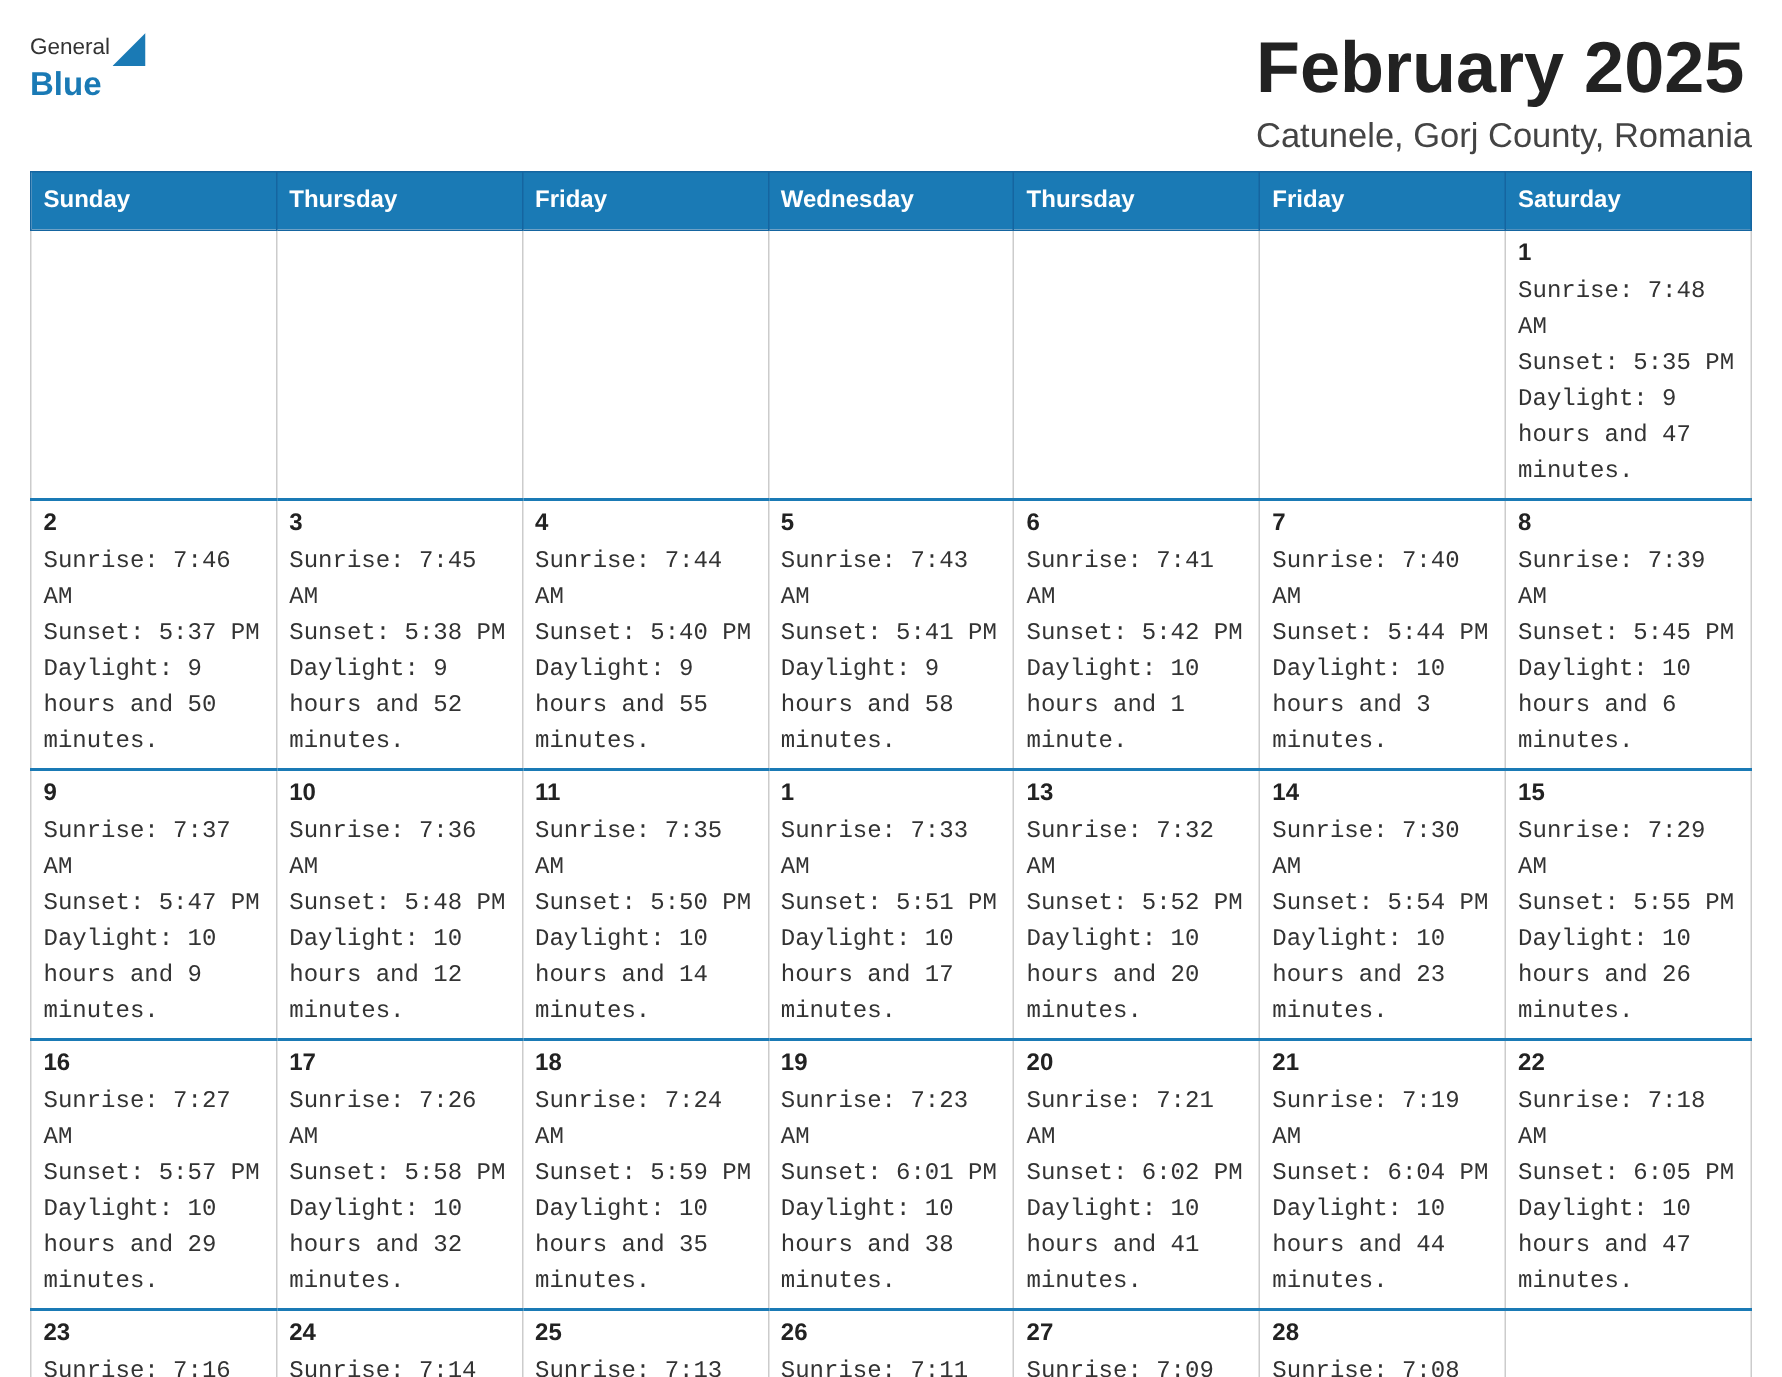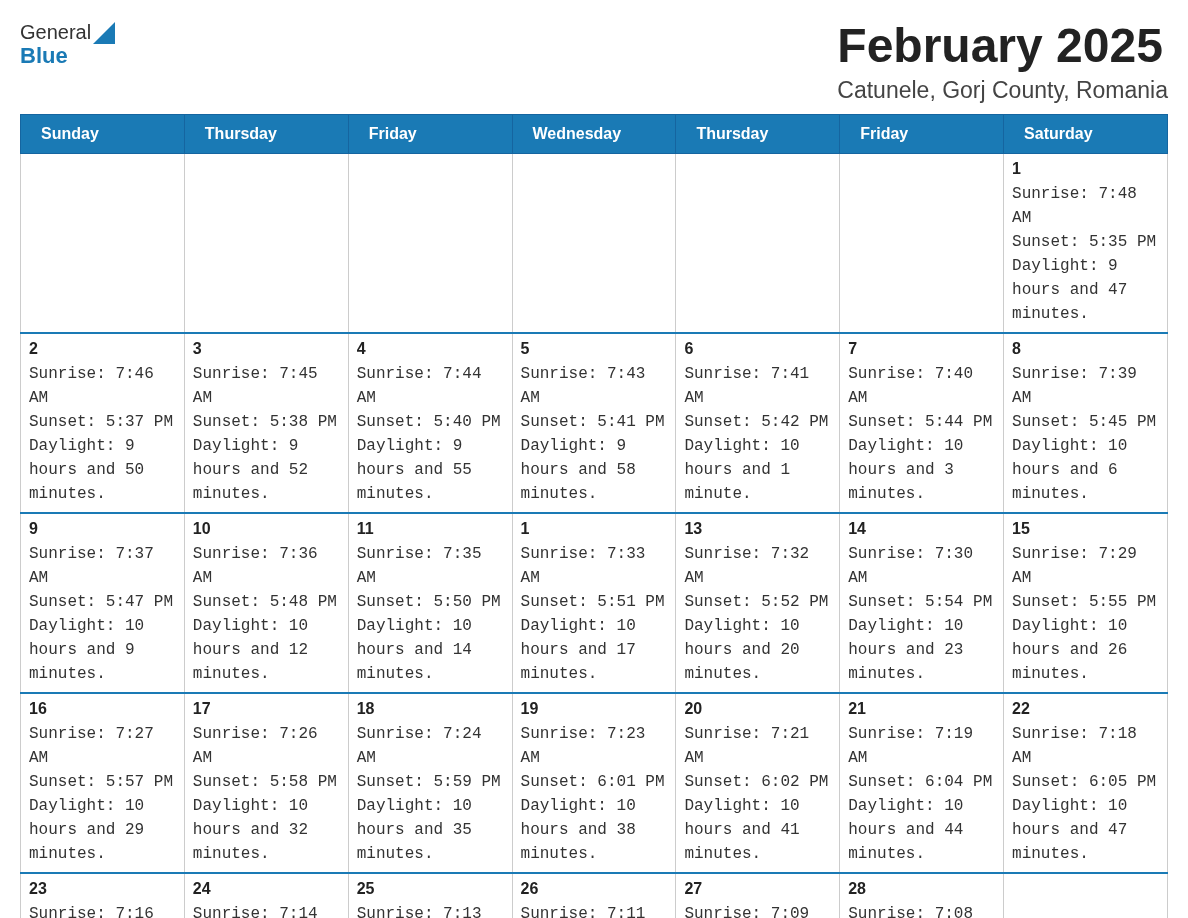--- a/index.html
+++ b/index.html
@@ -15,21 +15,21 @@
       justify-content: space-between;
       align-items: flex-start;
       margin-bottom: 10px;
     }
     .logo {
       display: flex;
       align-items: center;
       gap: 4px;
     }
     .logo-text-general {
-      font-size: 20px;
+      font-size: 15px;
       color: #333;
       font-weight: normal;
     }
     .logo-text-blue {
       font-size: 22px;
       color: #1a7ab5;
       font-weight: bold;
     }
     .title-block {
       text-align: left;
@@ -47,21 +47,21 @@
     }
     .calendar {
       width: 100%;
       border-collapse: collapse;
       margin-top: 10px;
     }
     .calendar th {
       background-color: #1a7ab5;
       color: #fff;
       font-size: 16px;
-      padding: 10px 20px;
+      padding: 10px 8px;
       text-align: left;
       border: 1px solid #1565a0;
     }
     .calendar td {
       border: 1px solid #ccc;
       vertical-align: top;
       padding: 6px 8px;
       width: calc(100% / 7);
       min-height: 110px;
       height: 130px;

